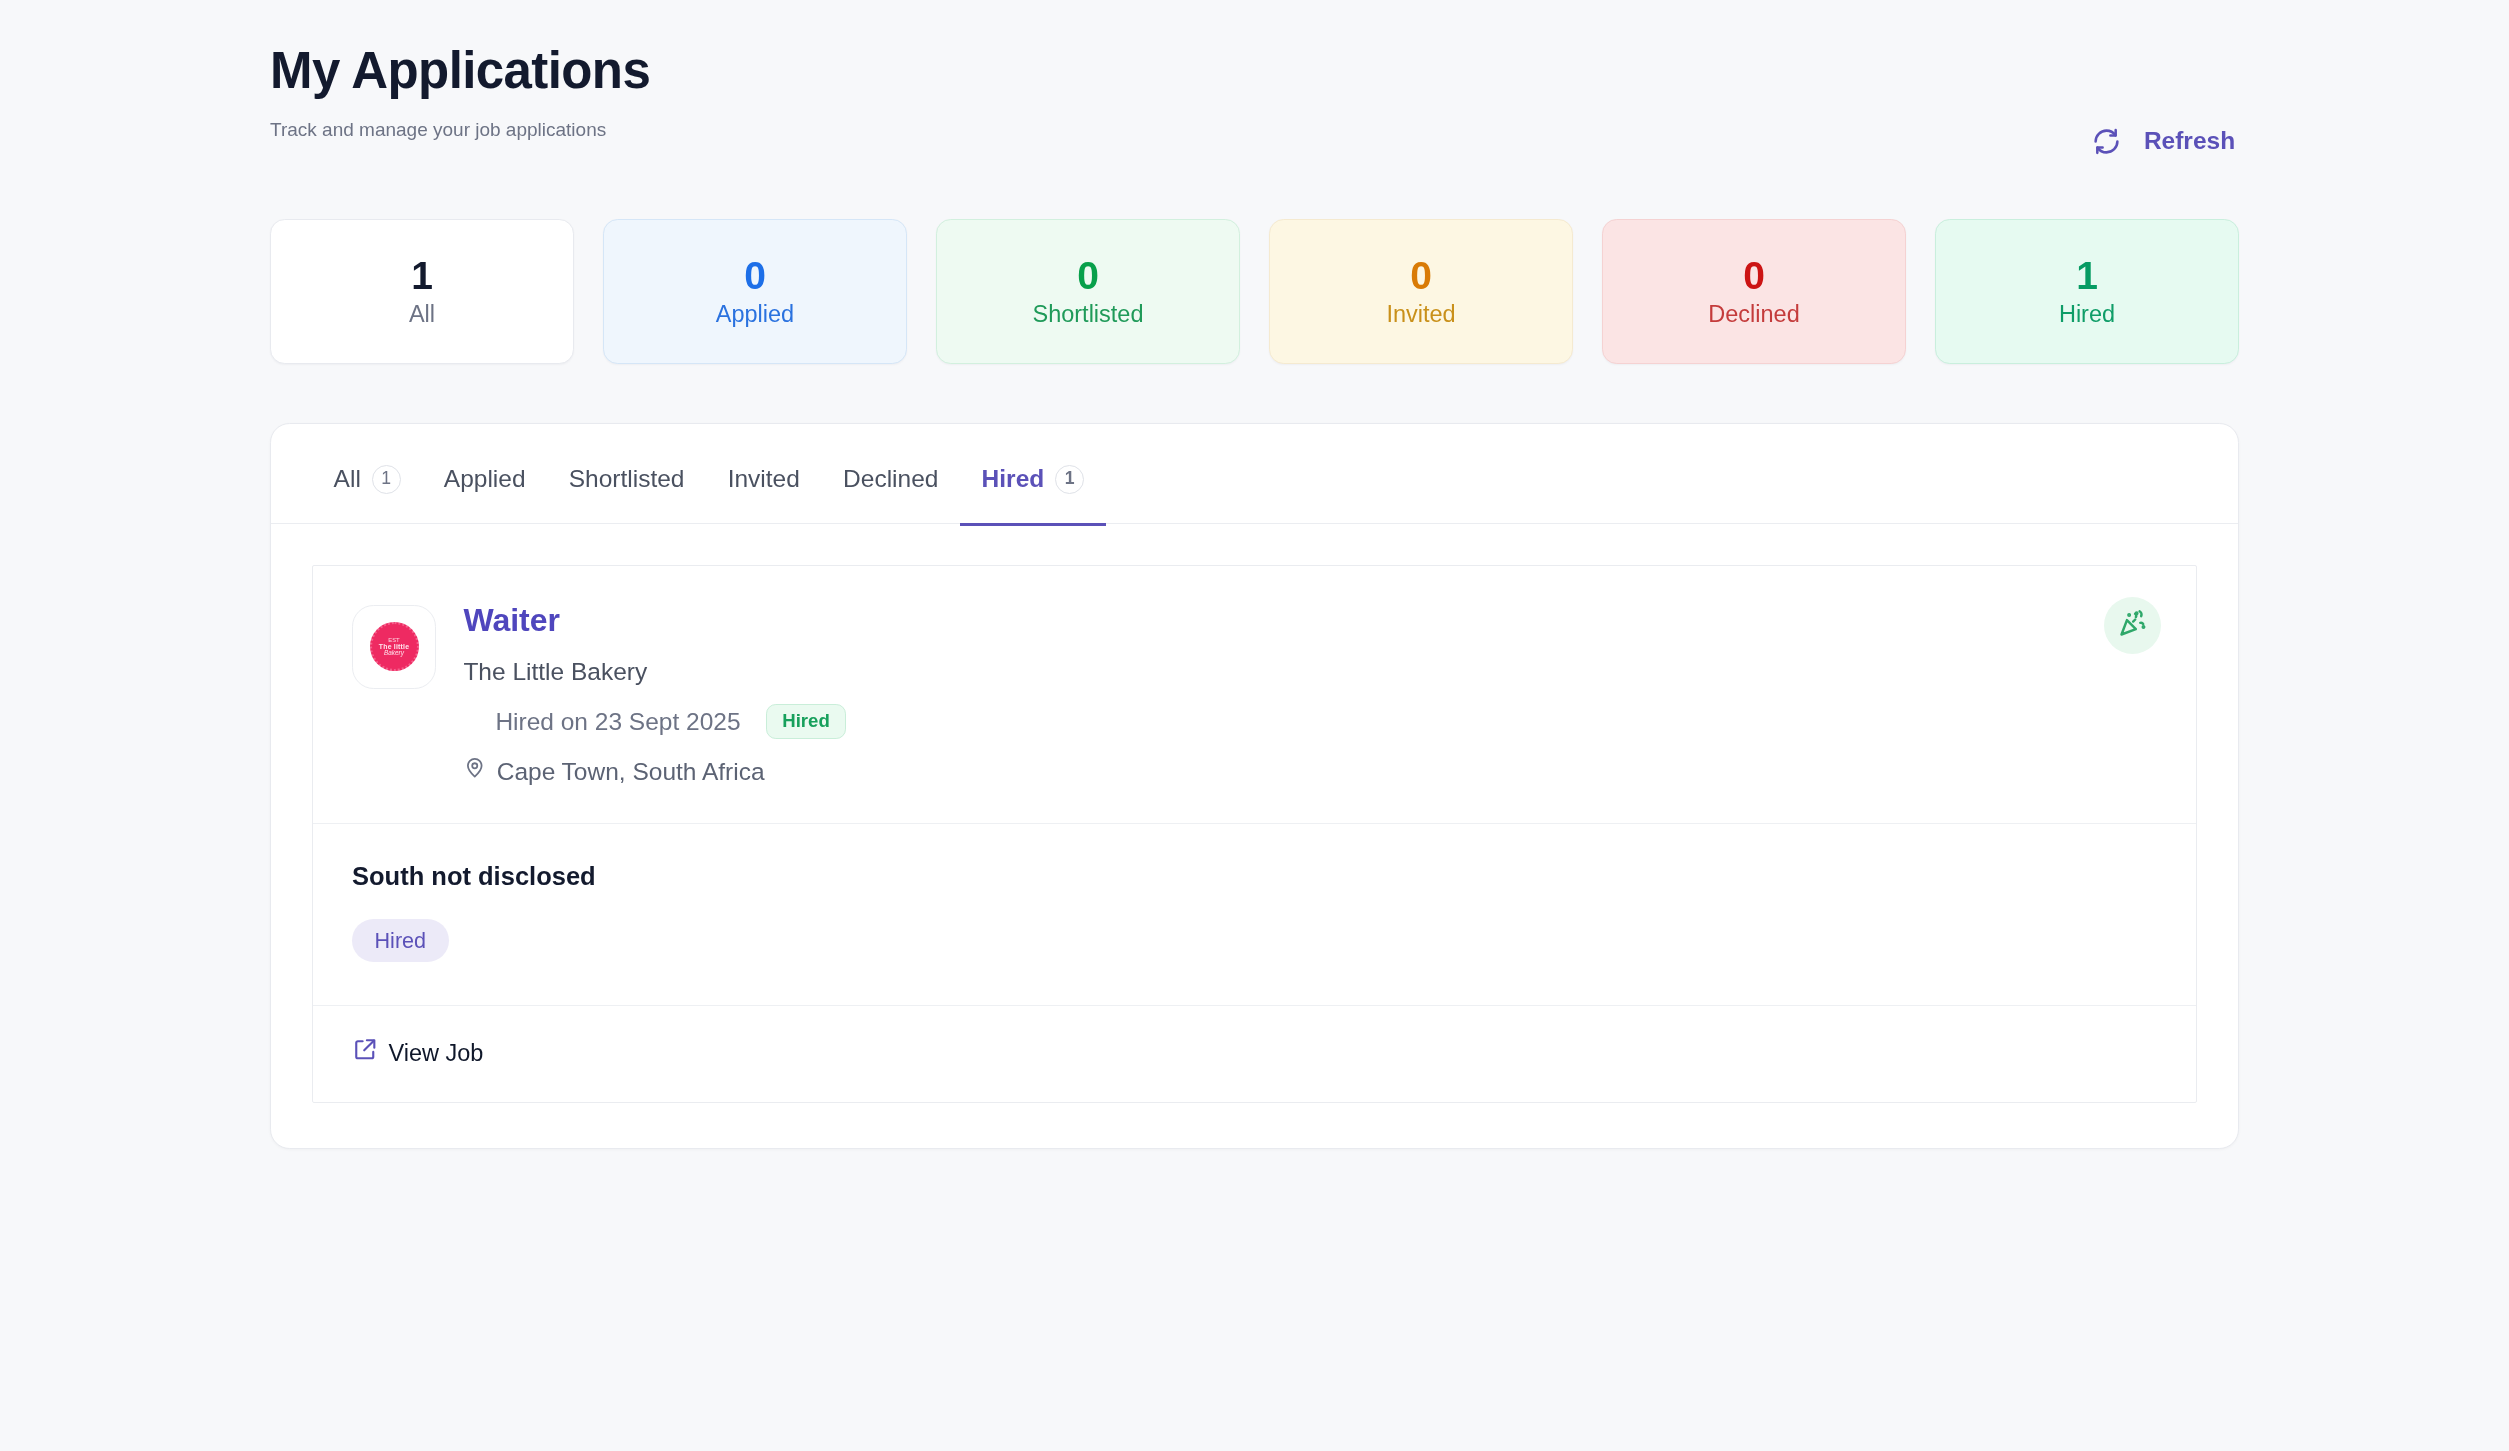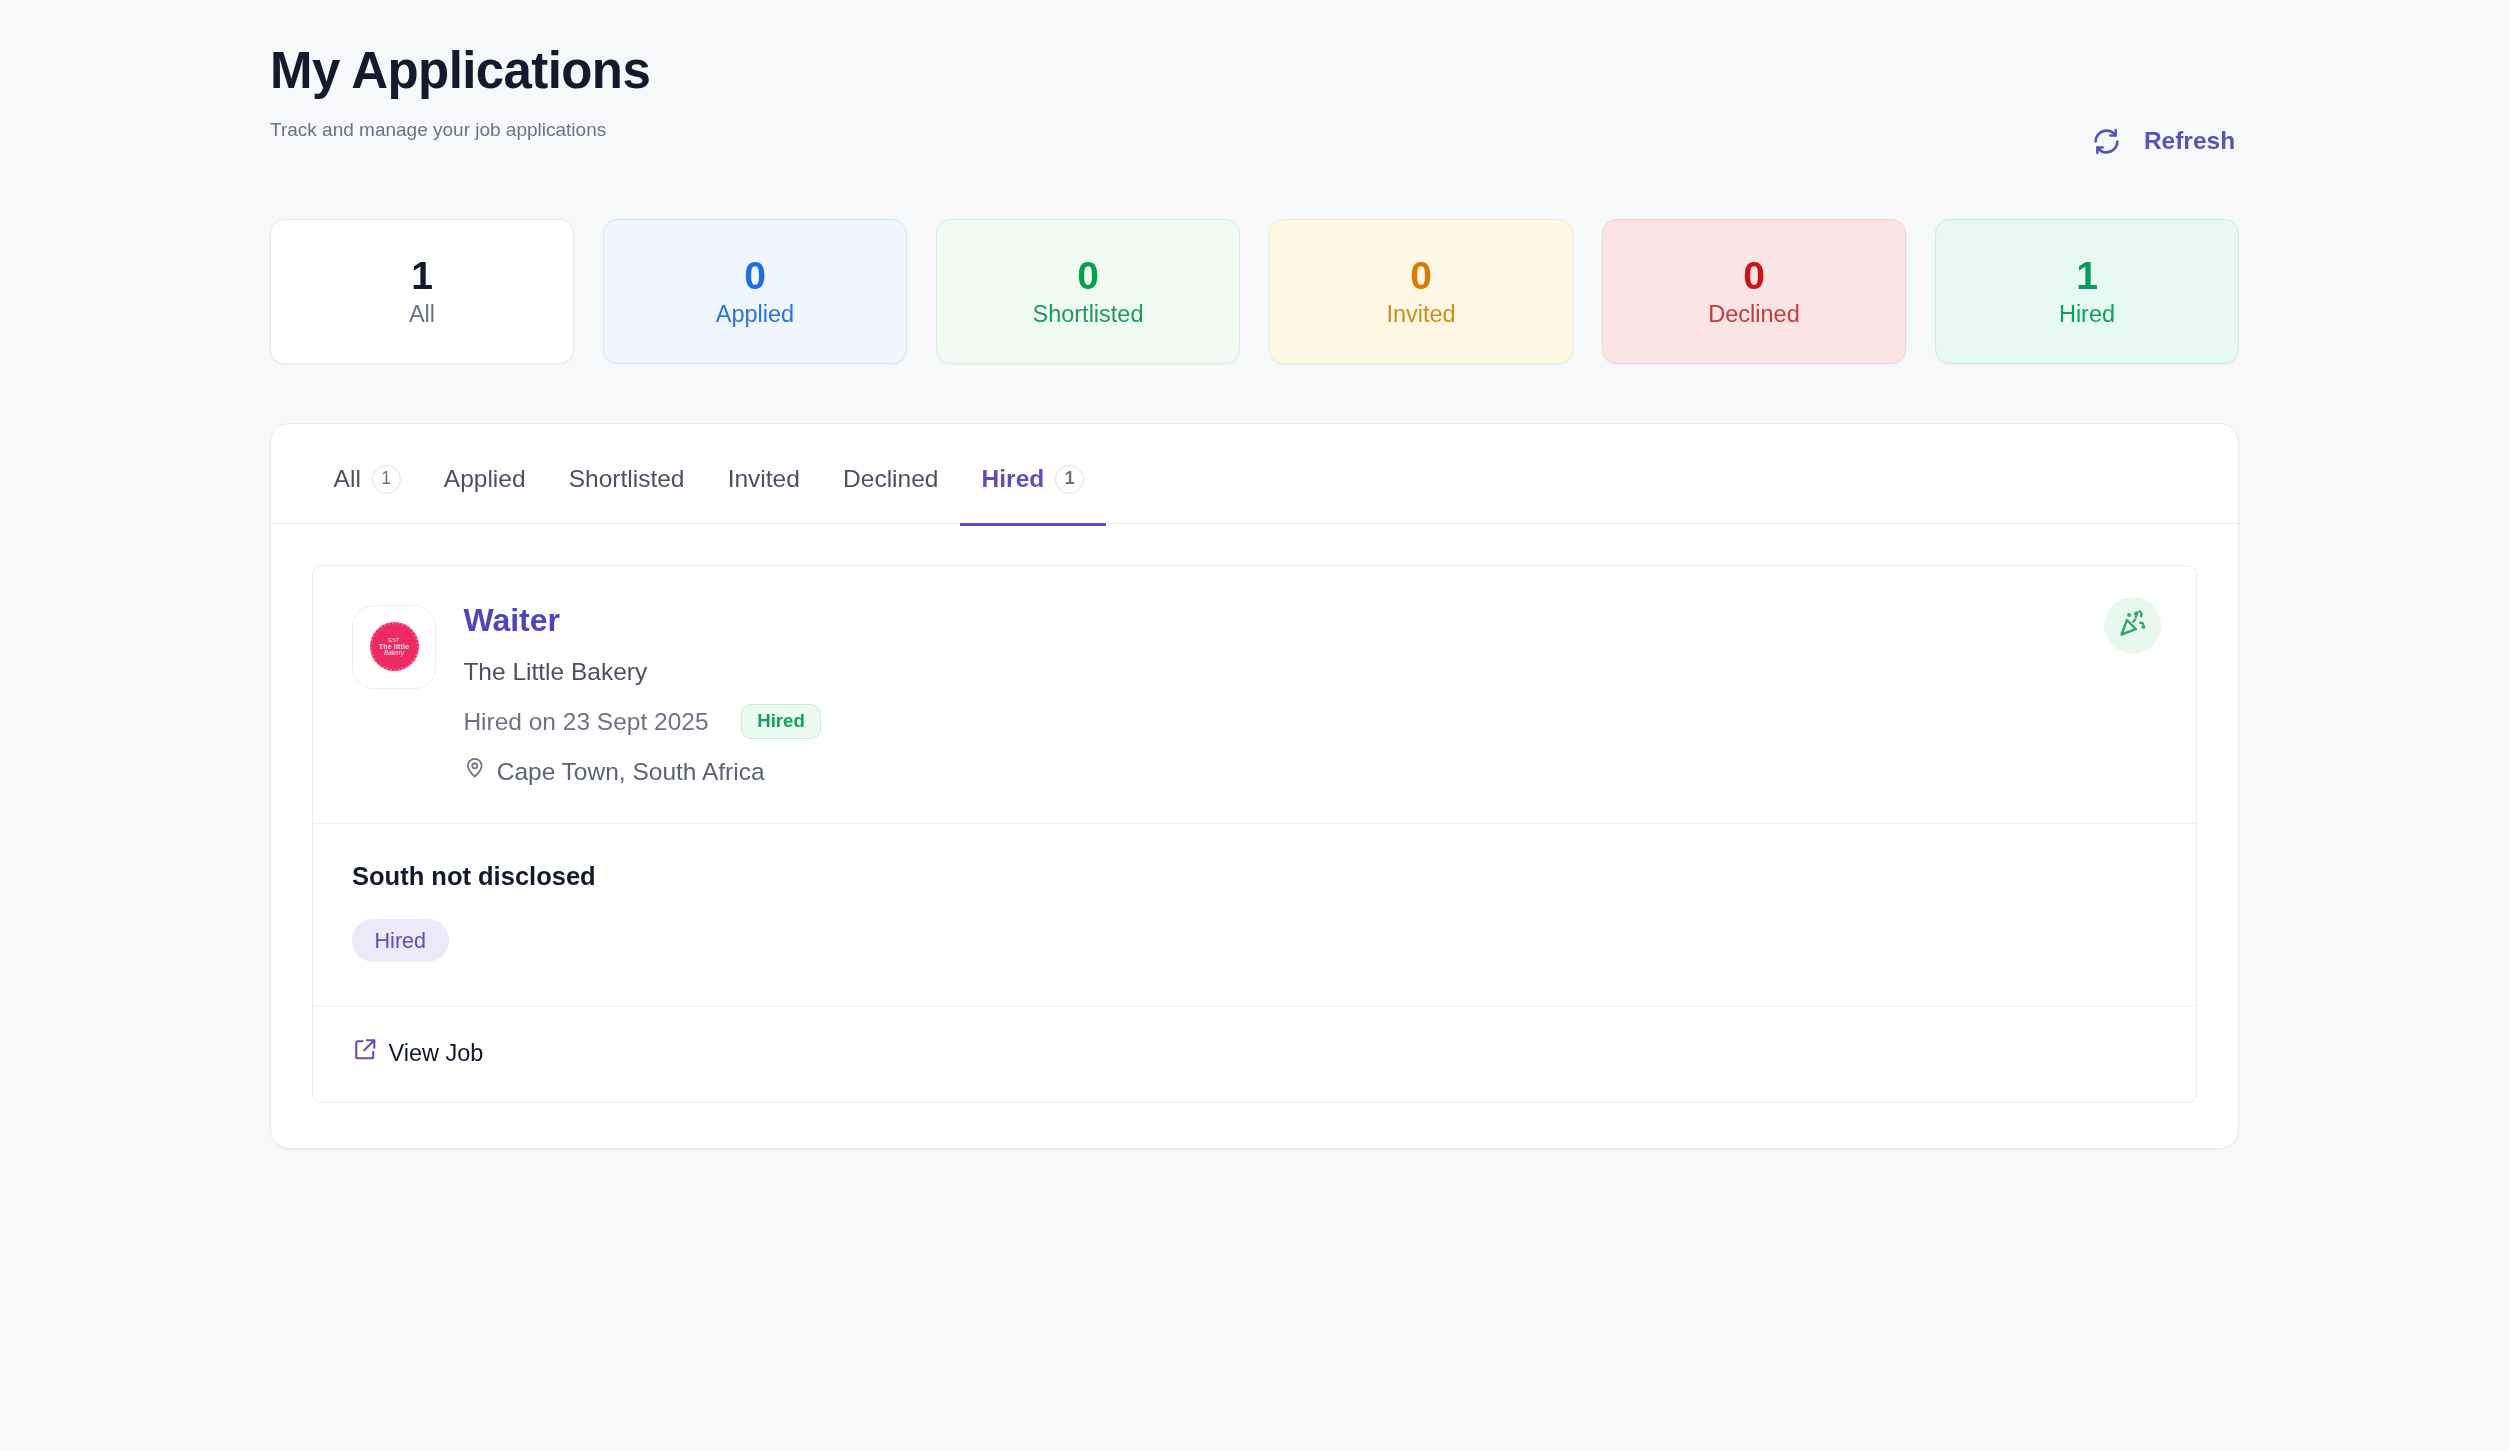--- a/index.html
+++ b/index.html
@@ -138,21 +138,21 @@
     color: #6d7385;
     background: #fff;
     line-height: 1;
   }
 
   .panel-body { padding: 41px 41px 45px 41px; }
 
   
   .job-card {
     border: 1.5px solid #eaecf0;
-    border-radius: 10px;
+    border-radius: 2px;
     background: #fff;
     overflow: hidden;
   }
   .job-top {
     display: flex;
     align-items: flex-start;
     padding: 35px 39px 37px 39px;
     border-bottom: 1.5px solid #eef0f3;
     position: relative;
   }
@@ -207,21 +207,22 @@
   .company-name {
     margin-top: 17.6px;
     font-size: 24.5px;
     color: #4a5160;
     line-height: 1.2;
   }
   .status-line {
     margin-top: 17.6px;
     display: flex;
     align-items: center;
-    gap: 32px;
+    gap: 25px;
+    margin-left: 32px;
   }
   .status-date { font-size: 24.5px; color: #6d7385; line-height: 1.2; }
   .pill-green {
     display: inline-flex;
     align-items: center;
     height: 35px;
     padding: 0 15.7px;
     border-radius: 9.8px;
     background: #eafaf0;
     border: 1.5px solid #c9eed9;

